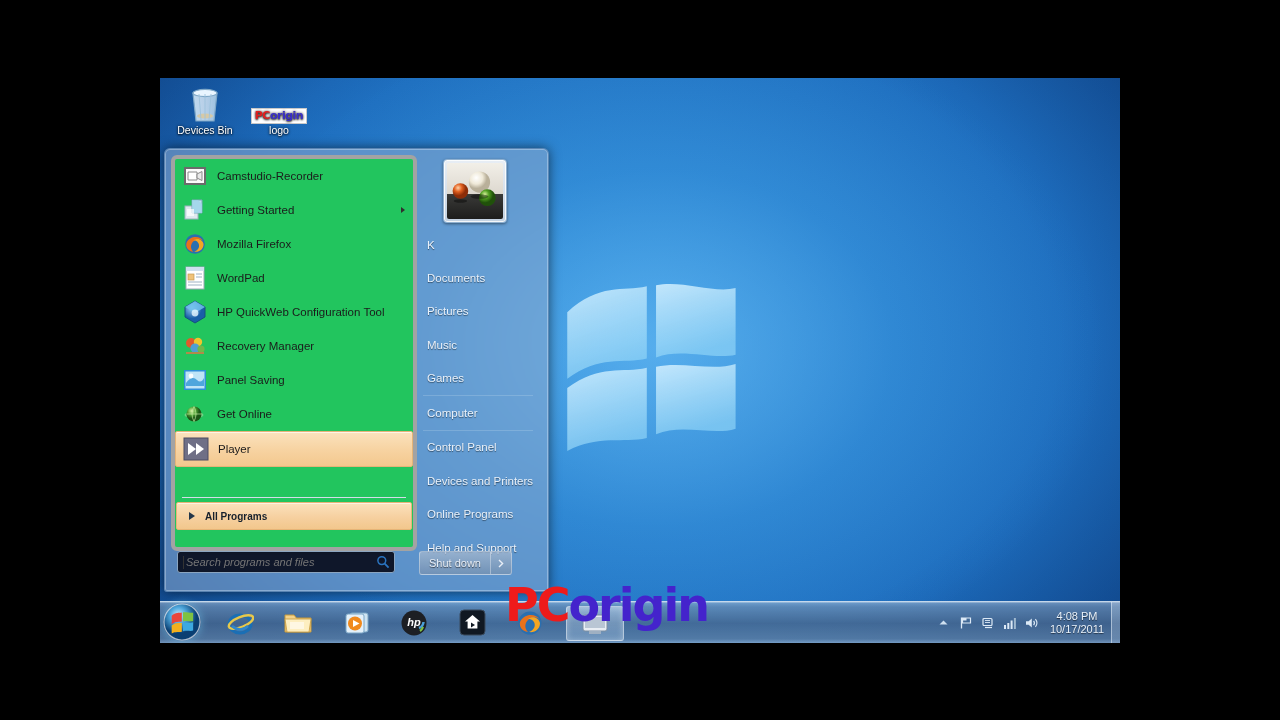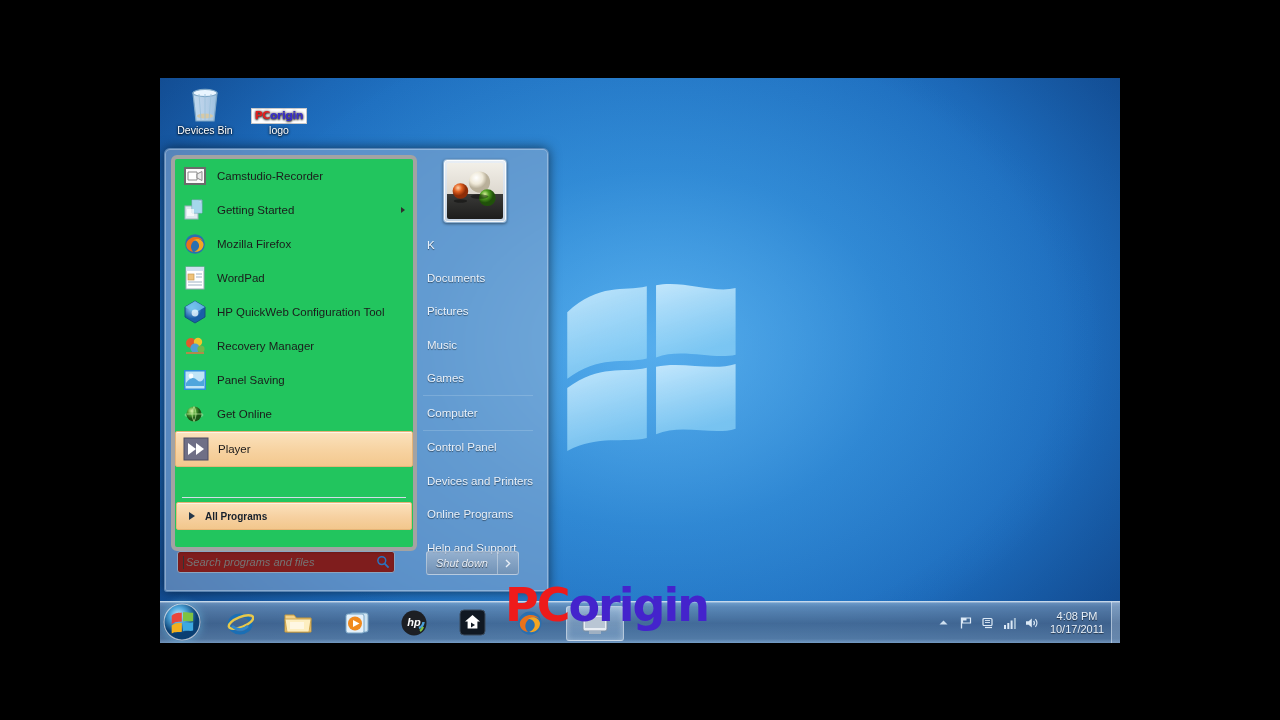--- a/index.html
+++ b/index.html
@@ -57,41 +57,41 @@
   .sm-sep{position:absolute;left:7px;right:7px;top:338px;height:1px;background:#d4dde8;}
   .allprog{position:absolute;left:1px;right:1px;top:343px;height:26px;display:flex;align-items:center;
     background:linear-gradient(#fbe2bd,#f6d0a0 55%,#f2c78c);border:1px solid #e6b477;border-radius:2px;
     box-shadow:inset 0 1px 0 rgba(255,255,255,.6);}
   .allprog .tri{width:0;height:0;border-left:6px solid #23364a;border-top:4.5px solid transparent;
     border-bottom:4.5px solid transparent;margin:0 10px 0 12px;}
   .allprog .lbl{font-size:10px;font-weight:bold;color:#16202c;}
 
   .searchwrap{position:absolute;left:12px;top:402px;width:218px;height:22px;}
   .searchbox{width:100%;height:100%;box-sizing:border-box;border:1px solid #8ba5c0;border-radius:3px;
-    background:#7f1d1d;display:flex;align-items:center;padding:0 4px;
+    background:#0f172a;display:flex;align-items:center;padding:0 4px;
     box-shadow:inset 0 1px 2px rgba(0,0,0,.16);}
   .searchbox input{border:0;outline:0;flex:1;font-size:11px;font-style:italic;color:#8d8d8d;
     font-family:"Liberation Sans",sans-serif;background:transparent;padding:0 2px;}
   .caret{width:1px;height:13px;background:#333;margin-left:1px;}
 
   
   .sm-right{position:absolute;left:250px;top:6px;width:126px;height:428px;color:#eef4fb;}
   .userpic-wrap{position:absolute;left:28px;top:4px;width:56px;height:56px;
     background:linear-gradient(#e8eef5,#c3d2e2);border:1px solid #8fb0cf;border-radius:4px;padding:3px;
     box-shadow:0 1px 3px rgba(0,0,0,.45), inset 0 0 0 1px rgba(255,255,255,.8);}
   .userpic{width:100%;height:100%;border-radius:2px;overflow:hidden;position:relative;
     background:linear-gradient(#f2efe8 0%,#ddd8cf 55%,#3a3a38 56%,#1d1d1c 100%);}
 
   .rlist{position:absolute;left:0;top:74px;right:0;}
   .ri{height:33.5px;display:flex;align-items:center;padding-left:12px;font-size:11.5px;
     color:#e9f1fa;text-shadow:0 1px 1px rgba(0,0,0,.5);cursor:default;}
   .ri.user{height:32px;}
   .rsep{height:1px;background:rgba(255,255,255,.16);margin:0 8px;}
 
-  .shutwrap{position:absolute;left:11px;bottom:8px;display:flex;font-style:italic;}
+  .shutwrap{position:absolute;left:4px;bottom:8px;display:flex;}
   .shutbtn{height:22px;padding:0 9px;display:flex;align-items:center;font-size:11px;color:#e8eef6;
     text-shadow:0 1px 1px rgba(0,0,0,.6);
     background:linear-gradient(rgba(168,186,208,.75),rgba(120,146,176,.75));
     border:1px solid rgba(255,255,255,.35);border-right:0;border-radius:3px 0 0 3px;}
   .shutarrow{width:20px;height:22px;display:flex;align-items:center;justify-content:center;
     background:linear-gradient(rgba(168,186,208,.75),rgba(120,146,176,.75));
     border:1px solid rgba(255,255,255,.35);border-radius:0 3px 3px 0;}
 
   
   #taskbar{position:absolute;left:0;bottom:0;width:100%;height:41px;

